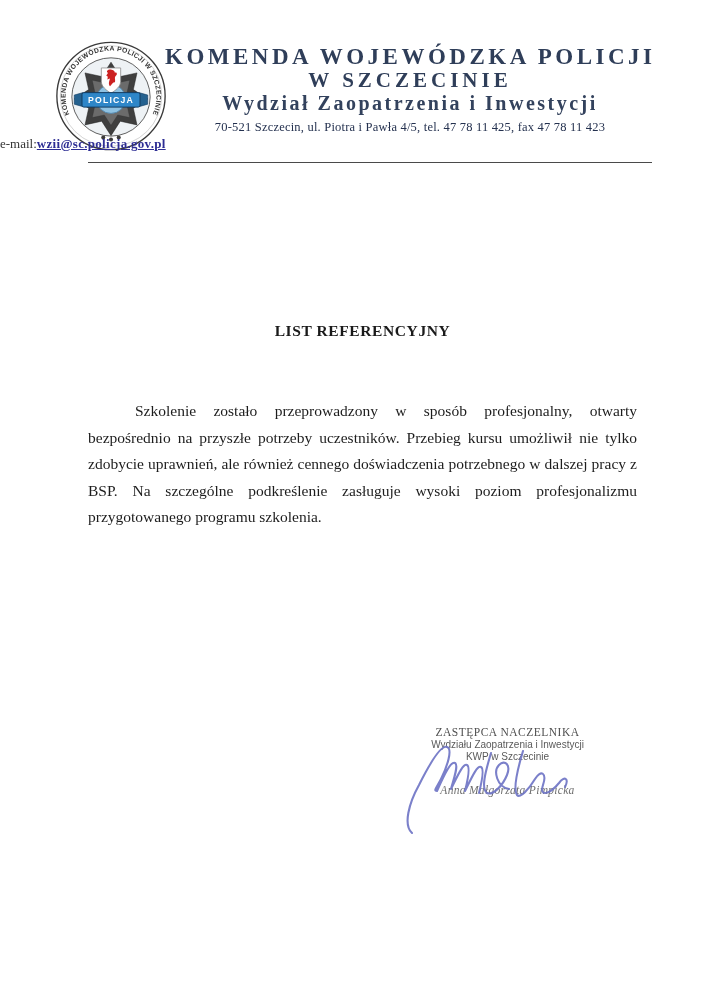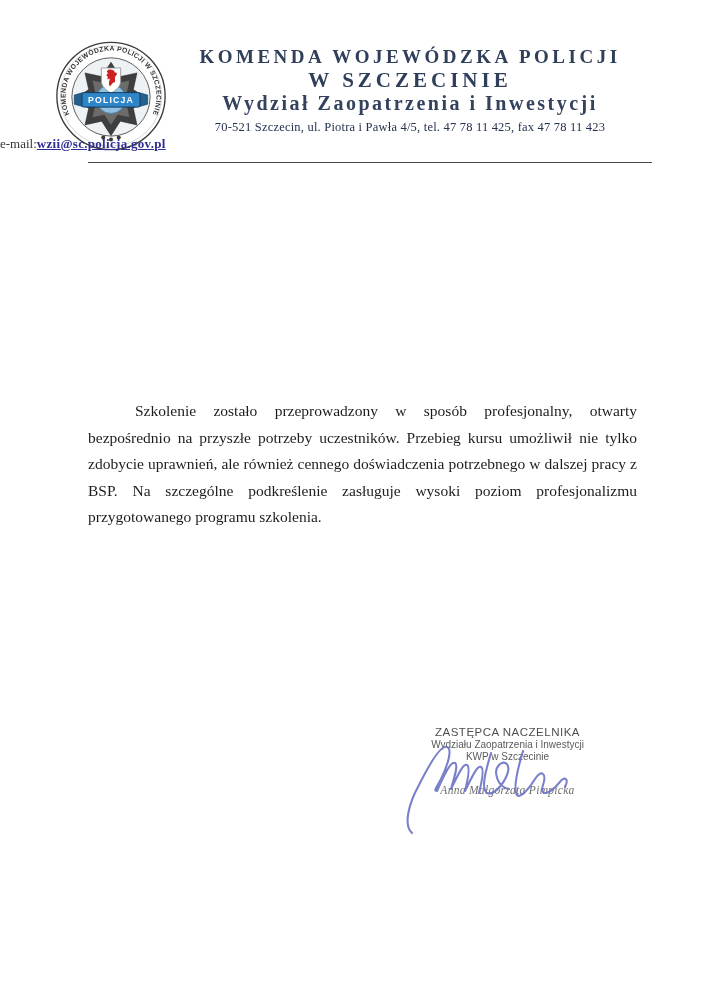--- a/index.html
+++ b/index.html
@@ -10,21 +10,21 @@
     overflow:hidden;
     font-family:"Liberation Serif", serif;
     color:#1d1d1d;
   }
   
   .logo{position:absolute;left:52px;top:38px;width:118px;height:116px;}
   .header-text{
     position:absolute;left:165px;top:46px;width:490px;
     text-align:center;color:#2f3e59;
   }
-  .org1{font-size:19px;font-weight:bold;letter-spacing:3.5px;line-height:22px;white-space:nowrap;}
+  .org1{font-size:23px;font-weight:bold;letter-spacing:3.5px;line-height:22px;white-space:nowrap;}
   .org2{font-size:21px;font-weight:bold;letter-spacing:4px;line-height:20px;margin-top:2px;}
   .dept{font-size:20px;font-weight:bold;letter-spacing:2.5px;line-height:18px;margin-top:4px;color:#33425d;}
   .addr{font-size:12.5px;line-height:16px;margin-top:7px;color:#24314f;letter-spacing:.2px;}
   .email-line{
     position:absolute;left:0;top:136px;width:701px;text-align:left;
     font-size:13px;color:#343434;
   }
   .email-line a{
     font-weight:bold;color:#2d2d94;text-decoration:underline;letter-spacing:.3px;
   }
@@ -45,21 +45,21 @@
   .body-text{
     position:absolute;left:88px;top:398px;width:549px;
     font-size:15.5px;line-height:26.6px;text-align:justify;color:#1d1d1d;
   }
   .body-text p{margin:0;text-indent:47px;}
   
   .stamp{
     position:absolute;left:415px;top:726px;width:185px;
     text-align:center;z-index:1;
   }
-  .stamp .role1{font-size:11.5px;letter-spacing:.5px;color:#4f4f4f;line-height:13px;font-family:Liberation Sans, sans-serif;}
+  .stamp .role1{font-size:11.5px;letter-spacing:.5px;color:#4f4f4f;line-height:13px;font-family:Liberation Serif, serif;}
   .stamp .role2,.stamp .role3{font-size:10px;color:#5a5a5a;line-height:12px;font-family:"Liberation Sans",sans-serif;}
   .stamp .sig-name{
     margin-top:21px;font-size:11.5px;font-style:italic;color:#6e6e6e;
     font-family:"Liberation Serif",serif;letter-spacing:.3px;
   }
   .ink{
     position:absolute;left:395px;top:733px;width:200px;height:105px;z-index:2;
     pointer-events:none;
   }
 </style>
@@ -101,20 +101,21 @@
     <div class="org2">W SZCZECINIE</div>
     <div class="dept">Wydział Zaopatrzenia i Inwestycji</div>
     <div class="addr">70-521 Szczecin, ul. Piotra i Pawła 4/5, tel. 47 78 11 425, fax 47 78 11 423</div>
   </div>
 
   <div class="email-line"><span>e-mail:</span><a href="#">wzii@sc.policja.gov.pl</a></div>
 
   <div class="rule"></div>
 
 
+  <div class="doc-title">LIST REFERENCYJNY</div>
 
   <div class="body-text">
     <p>Szkolenie zostało przeprowadzony w sposób profesjonalny, otwarty bezpośrednio na przyszłe potrzeby uczestników. Przebieg kursu umożliwił nie tylko zdobycie uprawnień, ale również cennego doświadczenia potrzebnego w dalszej pracy z BSP. Na szczególne podkreślenie zasługuje wysoki poziom profesjonalizmu przygotowanego programu szkolenia.</p>
   </div>
 
   <div class="stamp">
     <div class="role1">ZASTĘPCA NACZELNIKA</div>
     <div class="role2">Wydziału Zaopatrzenia i Inwestycji</div>
     <div class="role3">KWP w Szczecinie</div>
     <div class="sig-name">Anna Małgorzata Pimpicka</div>

